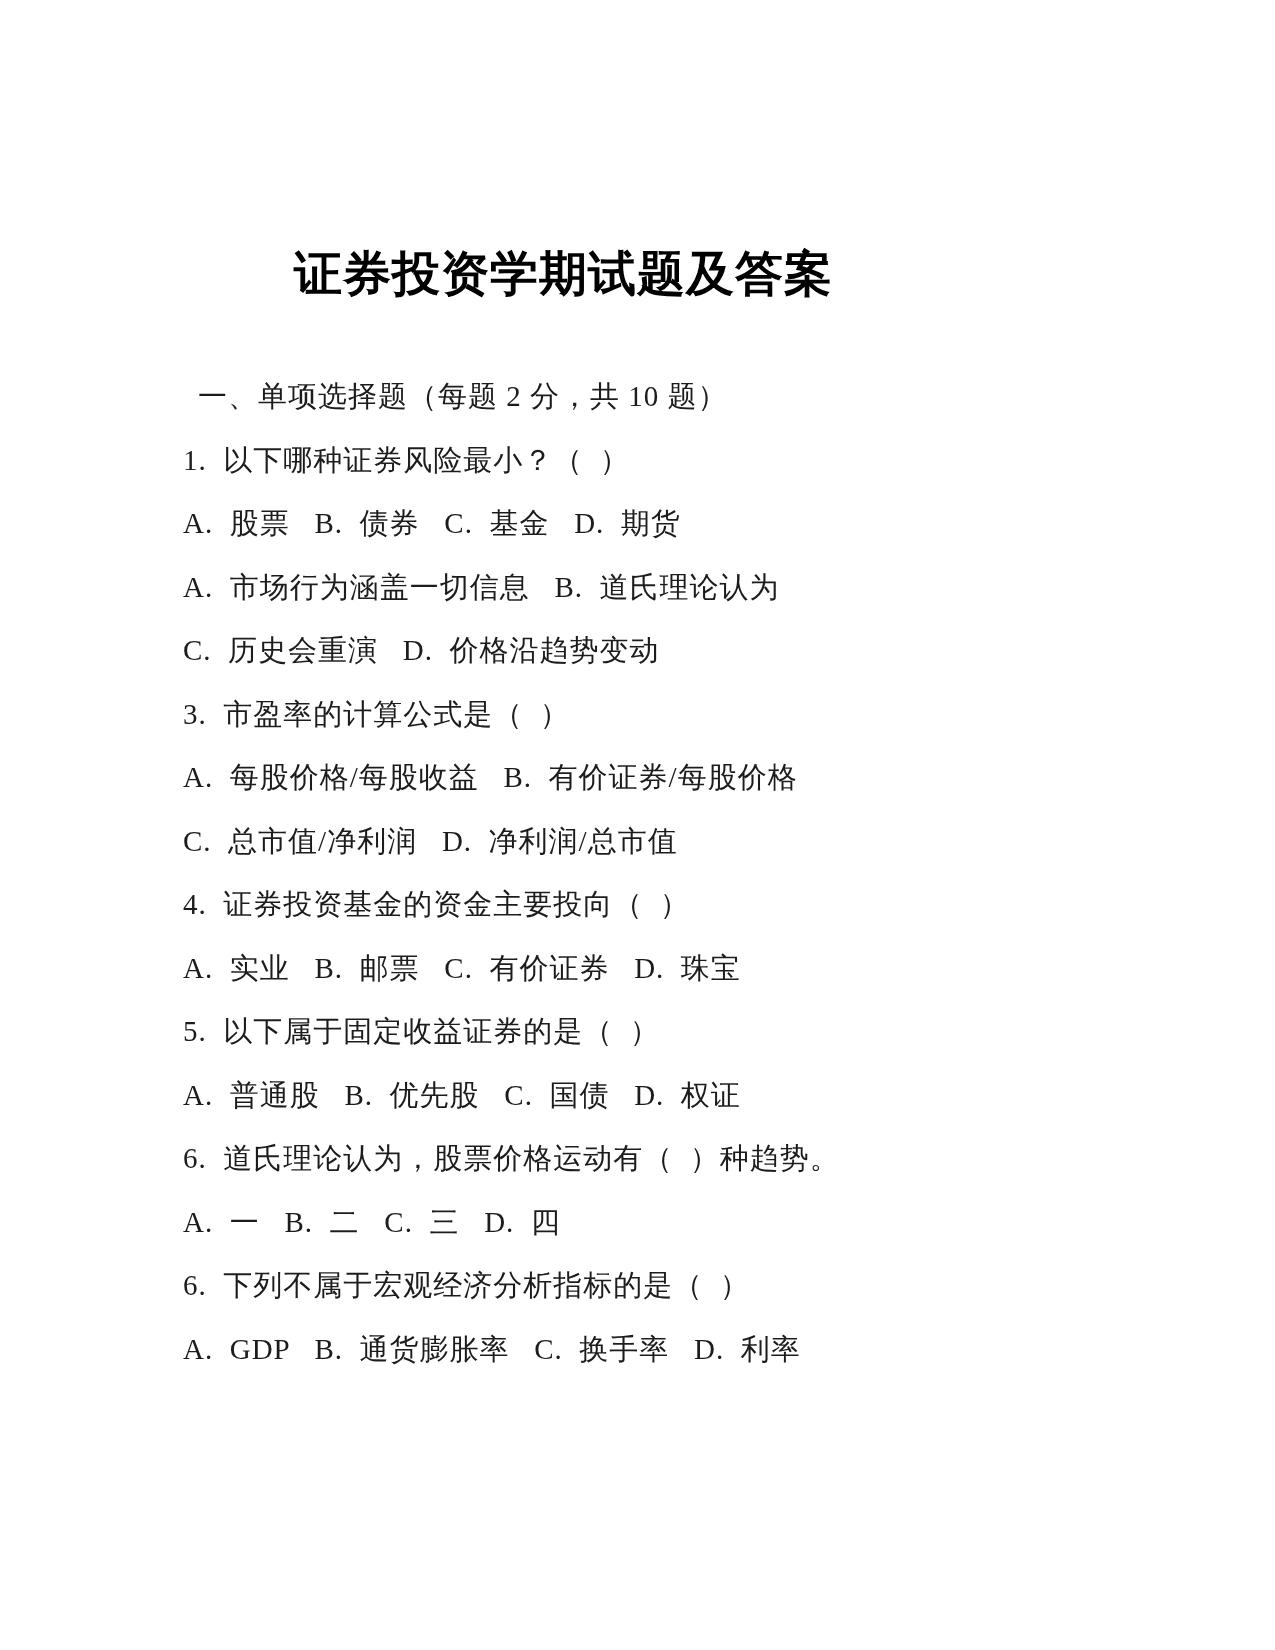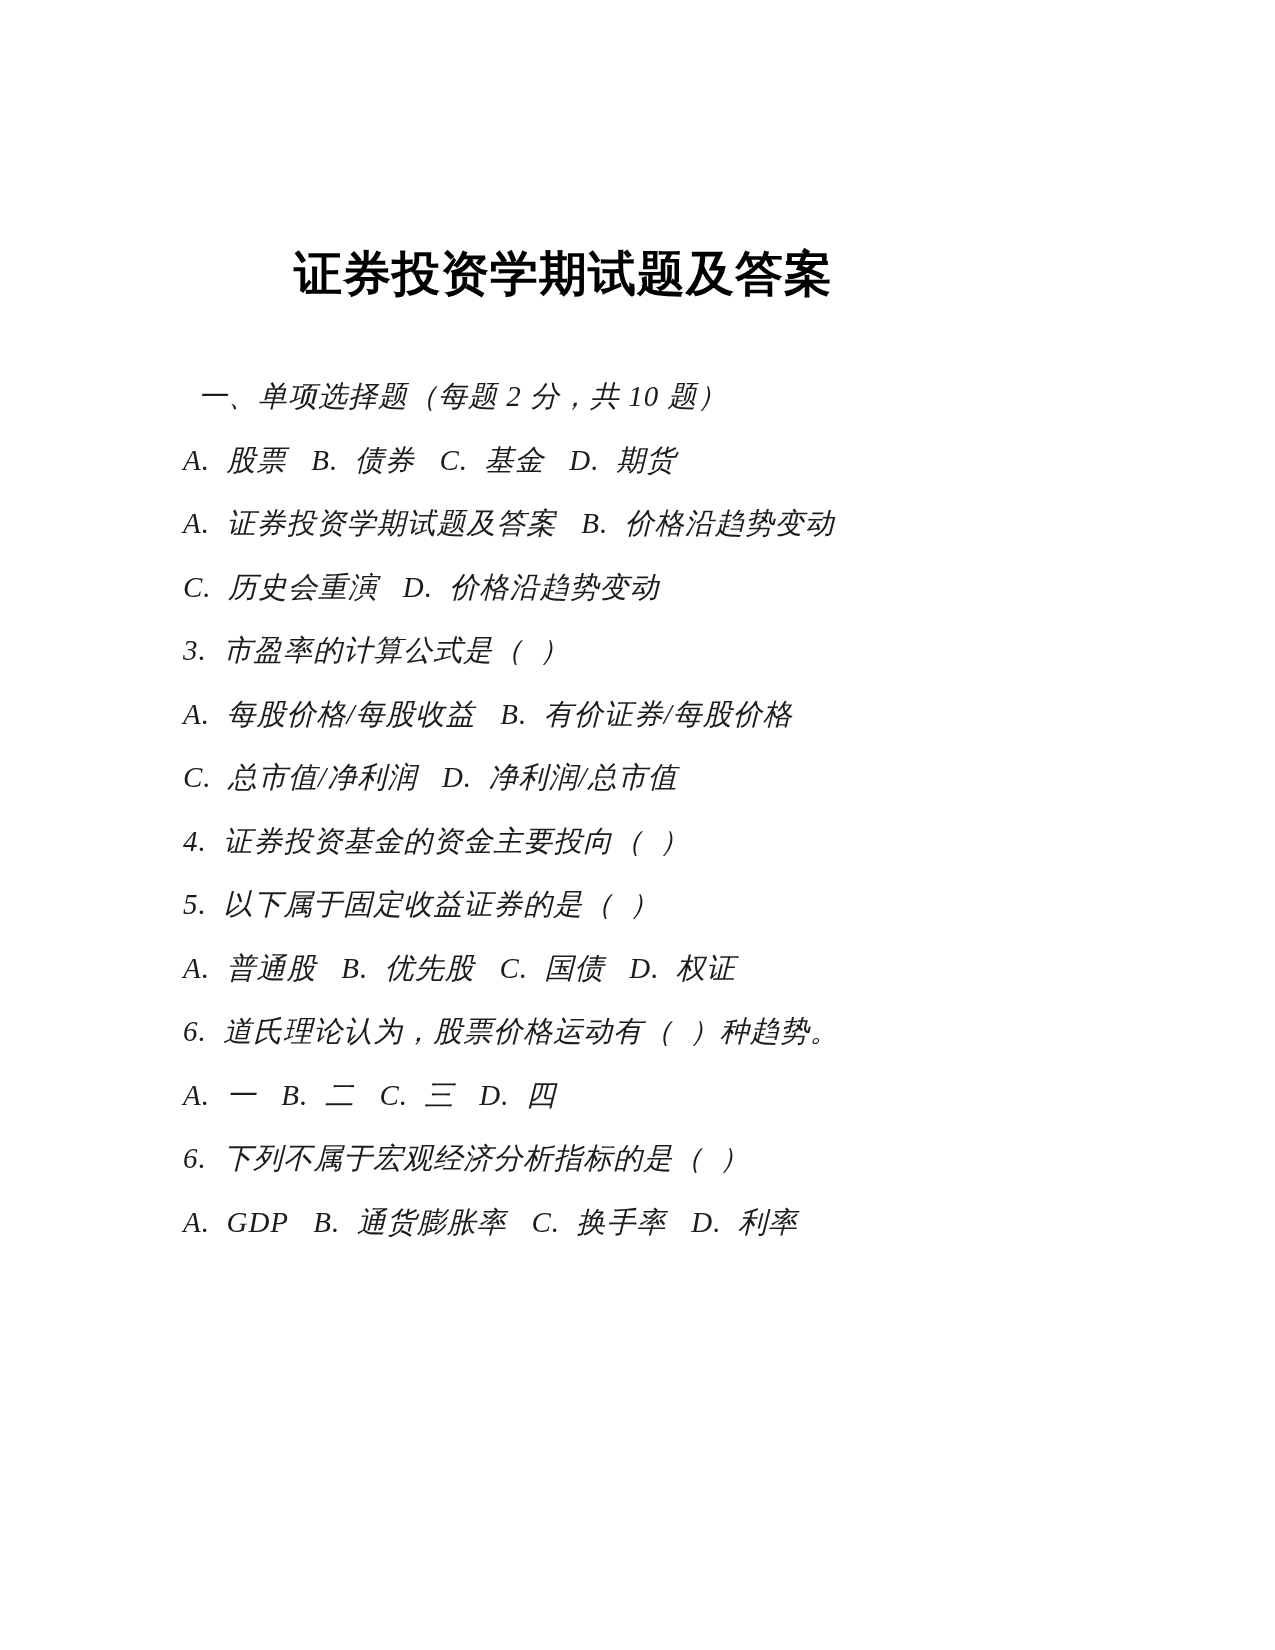--- a/index.html
+++ b/index.html
@@ -31,46 +31,47 @@
     white-space: pre;
   }
   .doc-body {
     position: absolute;
     top: 345px;
     left: 183px;
     width: 1040px;
     font-size: 29px;
     line-height: 63.5px;
     letter-spacing: 1px;
-    font-style: italic;
   }
   .doc-line {
     white-space: pre;
     height: 63.5px;
   }
   .section-heading {
     text-indent: 15px;
   }
 </style>
 </head>
 <body>
 
 <div class="page">
   <div class="doc-title">证券投资学期试题及答案</div>
 
   <div class="doc-body">
     <div class="doc-line section-heading">一、单项选择题（每题 2 分，共 10 题）</div>
 
+  <div class="doc-line">1.  以下哪种证券风险最小？（  ）</div>
       <div class="doc-line">A.  股票   B.  债券   C.  基金   D.  期货</div>
-      <div class="doc-line">A.  证券投资学期试题及答案   B.  价格沿趋势变动</div>
+      <div class="doc-line">A.  市场行为涵盖一切信息   B.  道氏理论认为</div>
       <div class="doc-line">C.  历史会重演   D.  价格沿趋势变动</div>
       <div class="doc-line">3.  市盈率的计算公式是（  ）</div>
       <div class="doc-line">A.  每股价格/每股收益   B.  有价证券/每股价格</div>
       <div class="doc-line">C.  总市值/净利润   D.  净利润/总市值</div>
       <div class="doc-line">4.  证券投资基金的资金主要投向（  ）</div>
+      <div class="doc-line">A.  实业   B.  邮票   C.  有价证券   D.  珠宝</div>
       <div class="doc-line">5.  以下属于固定收益证券的是（  ）</div>
       <div class="doc-line">A.  普通股   B.  优先股   C.  国债   D.  权证</div>
       <div class="doc-line">6.  道氏理论认为，股票价格运动有（  ）种趋势。</div>
       <div class="doc-line">A.  一   B.  二   C.  三   D.  四</div>
       <div class="doc-line">6.  下列不属于宏观经济分析指标的是（  ）</div>
       <div class="doc-line">A.  GDP   B.  通货膨胀率   C.  换手率   D.  利率</div>
     </div>
 </div>
 
 </body></html>

